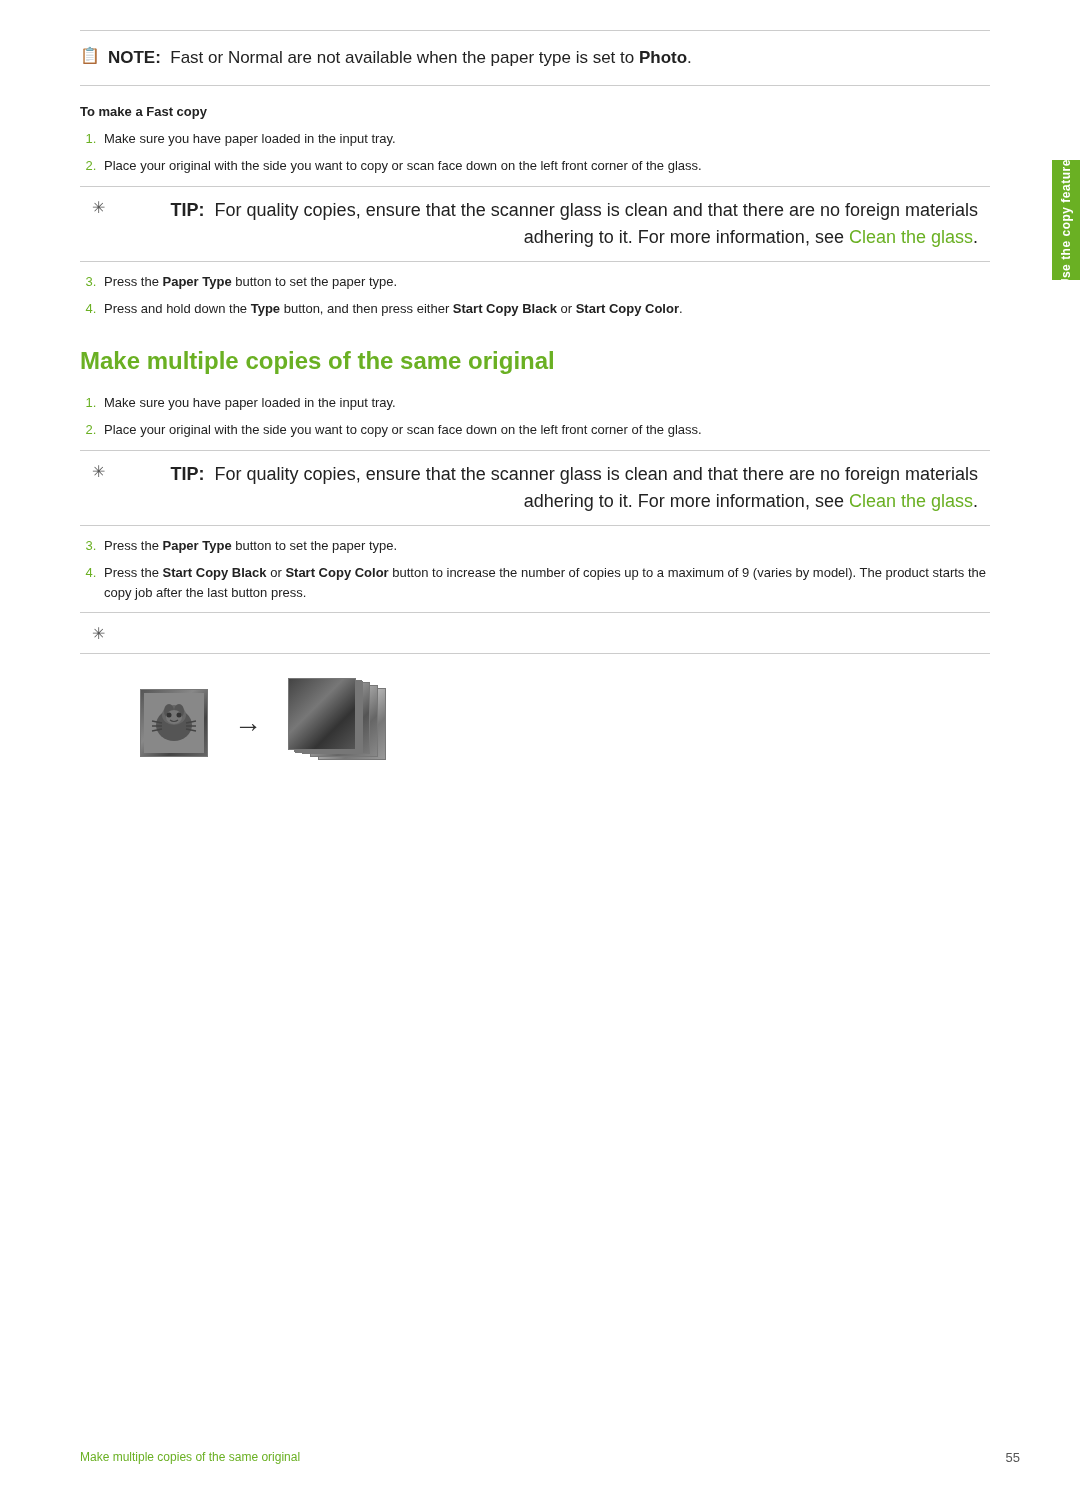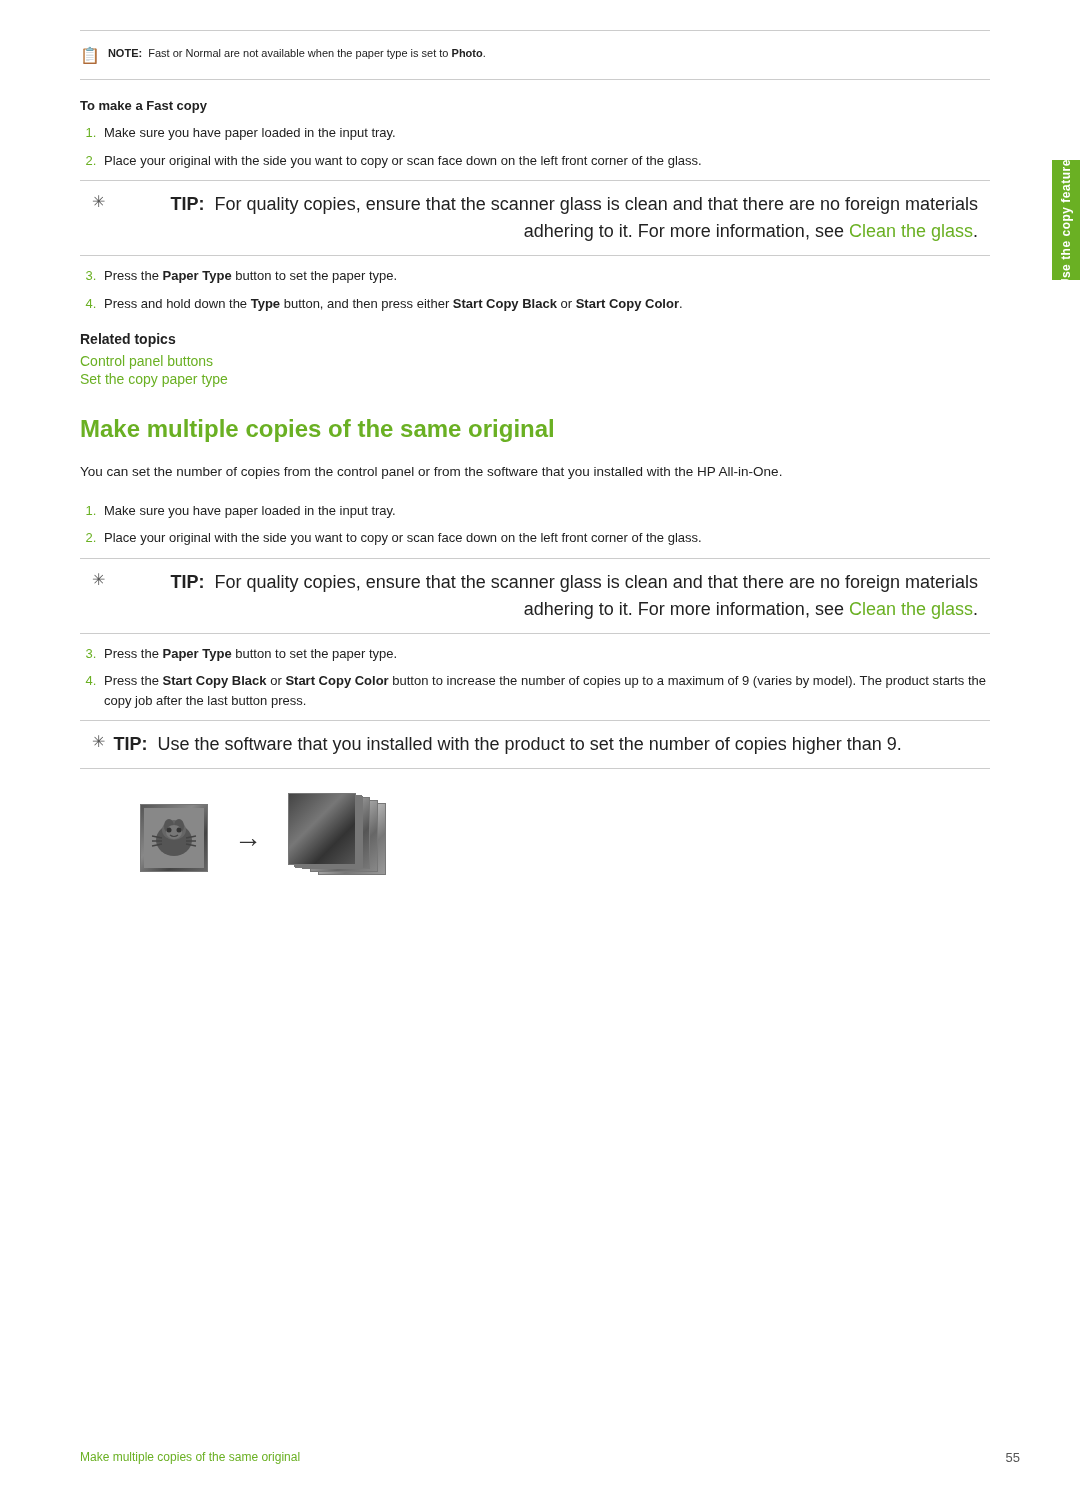--- a/index.html
+++ b/index.html
@@ -65,21 +65,21 @@
       border-bottom: 1px solid #ccc;
     }
 
     .note-icon {
       font-size: 16px;
       margin-top: 1px;
       flex-shrink: 0;
     }
 
     .note-text {
-      font-size: 11px;
+      font-size: 17px;
       color: #222;
       line-height: 1.5;
     }
 
     .section-heading {
       font-weight: bold;
       font-size: 13px;
       margin-bottom: 10px;
       margin-top: 18px;
     }
@@ -275,31 +275,23 @@
 
     <ol class="ordered-list" start="3">
       <li>
         <span>Press the <strong>Paper Type</strong> button to set the paper type.</span>
       </li>
       <li>
         <span>Press and hold down the <strong>Type</strong> button, and then press either <strong>Start Copy Black</strong> or <strong>Start Copy Color</strong>.</span>
       </li>
     </ol>
 
-    <div class="related-topics">
-      <div class="heading">Related topics</div>
-      <div class="related-links">
-        <a href="#">Control panel buttons</a>
-        <a href="#">Set the copy paper type</a>
-      </div>
-    </div>
 
     <div class="section-title">Make multiple copies of the same original</div>
 
-    <p class="intro-text">You can set the number of copies from the control panel or from the software that you installed with the HP All-in-One.</p>
 
 
     <ol class="ordered-list">
       <li>
         <span>Make sure you have paper loaded in the input tray.</span>
       </li>
       <li>
         <span>Place your original with the side you want to copy or scan face down on the left front corner of the glass.</span>
       </li>
     </ol>
@@ -315,23 +307,20 @@
       <li>
         <span>Press the <strong>Paper Type</strong> button to set the paper type.</span>
       </li>
       <li>
         <span>Press the <strong>Start Copy Black</strong> or <strong>Start Copy Color</strong> button to increase the number of copies up to a maximum of 9 (varies by model). The product starts the copy job after the last button press.</span>
       </li>
     </ol>
 
     <div class="tip-box">
       <span class="tip-icon">✳</span>
-      <span class="tip-text">
-        <span class="tip-label">TIP:</span>&nbsp;&nbsp;Use the software that you installed with the product to set the number of copies higher than 9.
-      </span>
     </div>
 
 
     <div class="figure-area">
 
       <div class="tiger-photo">
         <svg class="tiger-svg" viewBox="0 0 60 60">
 
           <rect width="60" height="60" fill="#888"></rect>
           <ellipse cx="30" cy="32" rx="18" ry="16" fill="#555"></ellipse>

